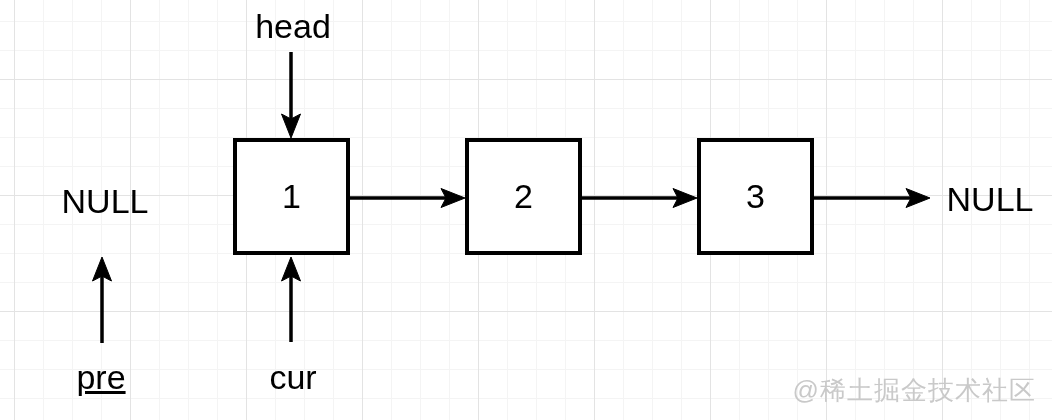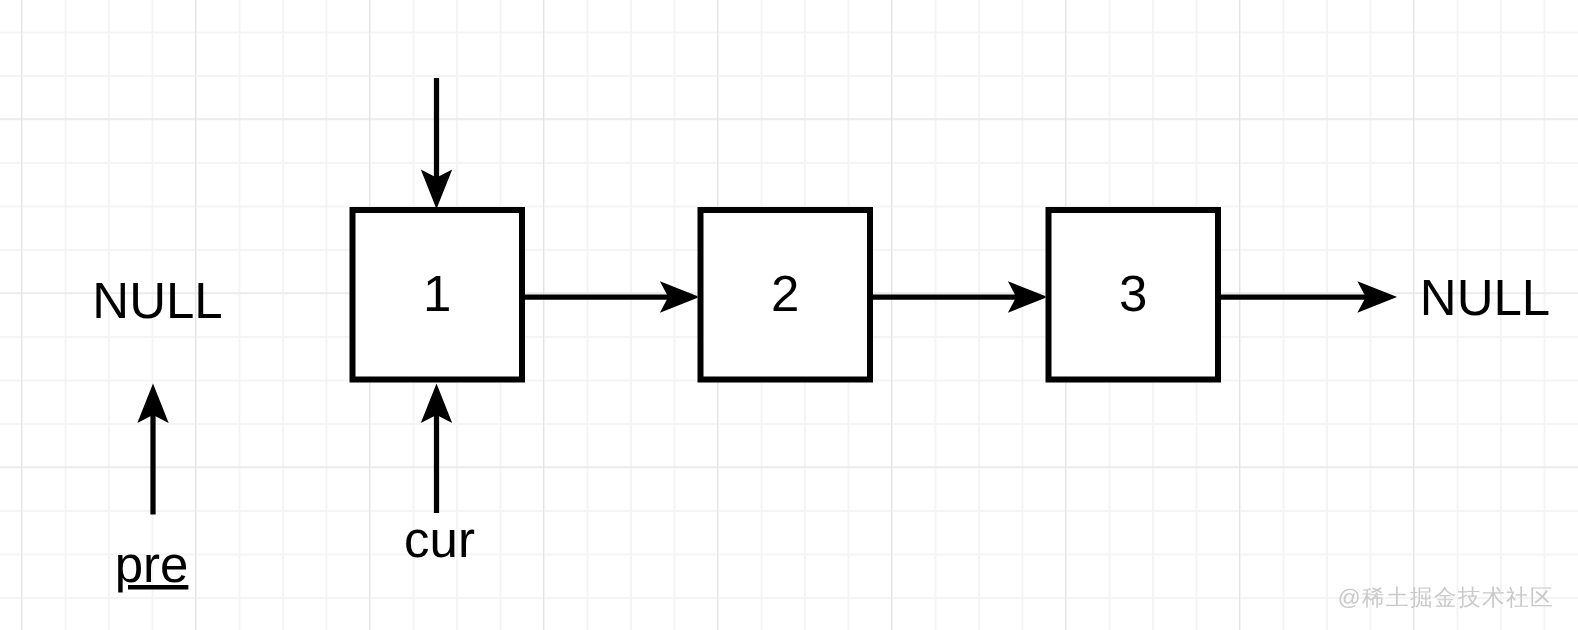--- a/index.html
+++ b/index.html
@@ -50,26 +50,26 @@
     transform: translate(-50%, -50%);
     font-size: 34px;
     color: #000000;
     white-space: nowrap;
     line-height: 1;
   }
   .label-head { left: 293px; top: 26px; }
   .label-null-left  { left: 105px; top: 201px; }
   .label-null-right { left: 990px; top: 199px; }
   .label-pre { left: 101px; top: 377px; text-decoration: underline; }
-  .label-cur { left: 293px; top: 360px; }
+  .label-cur { left: 293px; top: 377px; }
   .watermark {
     position: absolute;
     right: 16px;
     bottom: 12px;
-    font-size: 15px;
+    font-size: 26px;
     color: #c9c9c9;
     letter-spacing: 1px;
     white-space: nowrap;
   }
 </style>
 </head>
 <body>
 
 <div class="canvas">
 
@@ -99,20 +99,21 @@
       <line x1="102" y1="343" x2="102" y2="275" fill="none"></line>
       <polygon points="102,257 92.5,281 102,276 111.5,281" stroke-width="1"></polygon>
     </g>
 
     <g stroke="#000000" stroke-width="3.5" fill="#000000">
       <line x1="291" y1="342" x2="291" y2="275" fill="none"></line>
       <polygon points="291,257 281.5,281 291,276 300.5,281" stroke-width="1"></polygon>
     </g>
   </svg>
 
+  <div class="label label-head">head</div>
 
   <div class="label label-null-left">NULL</div>
 
   <div class="node node-1">
     <span>1</span>
   </div>
 
   <div class="node node-2">
     <span>2</span>
   </div>

